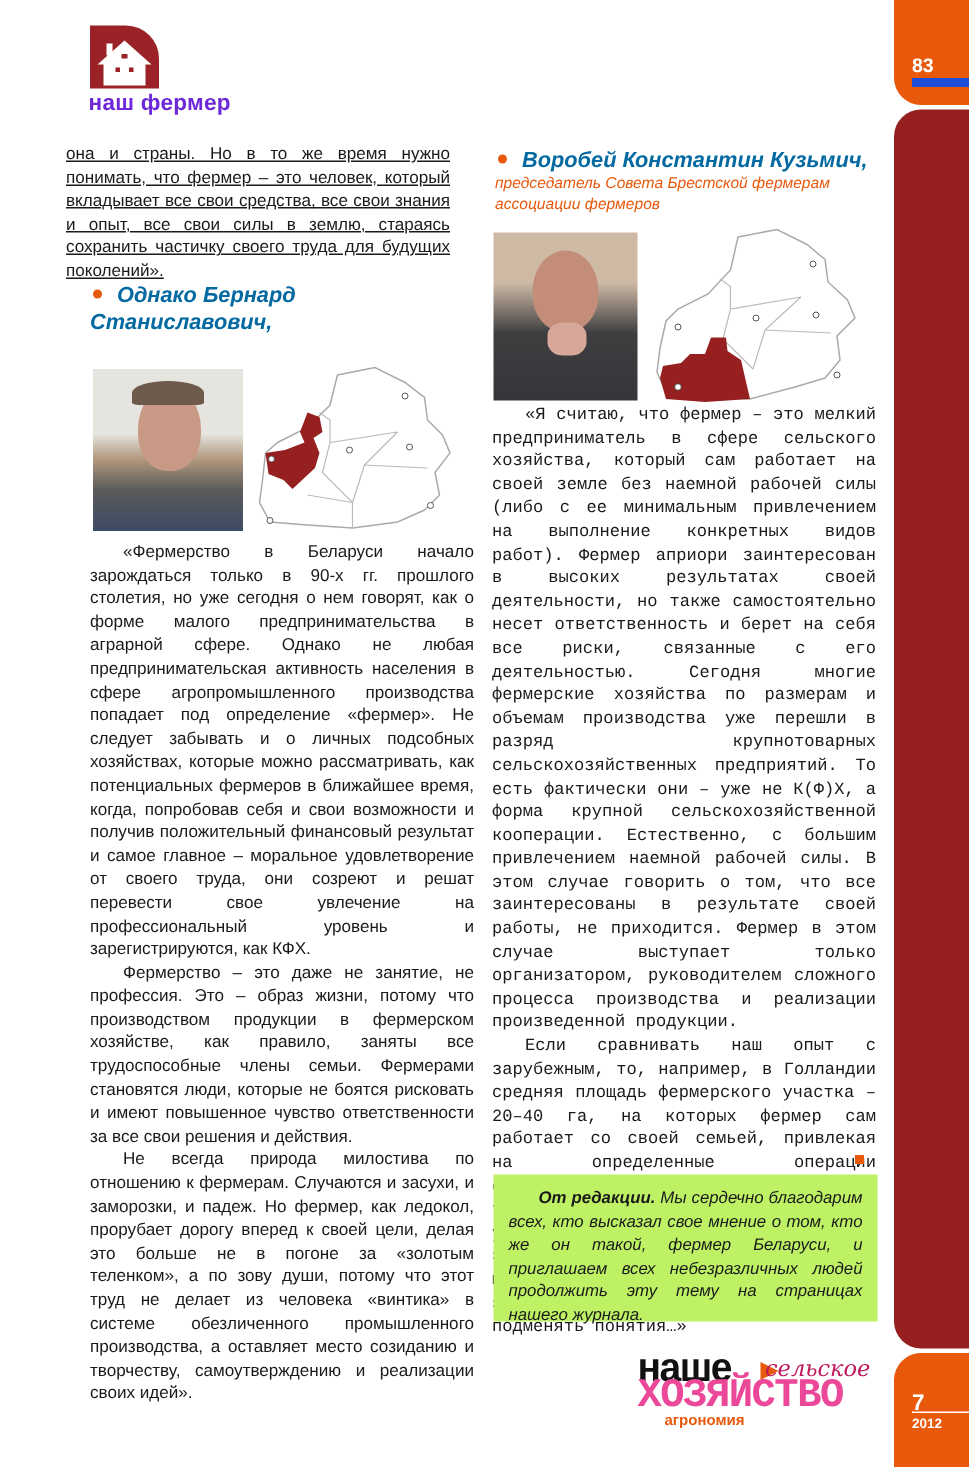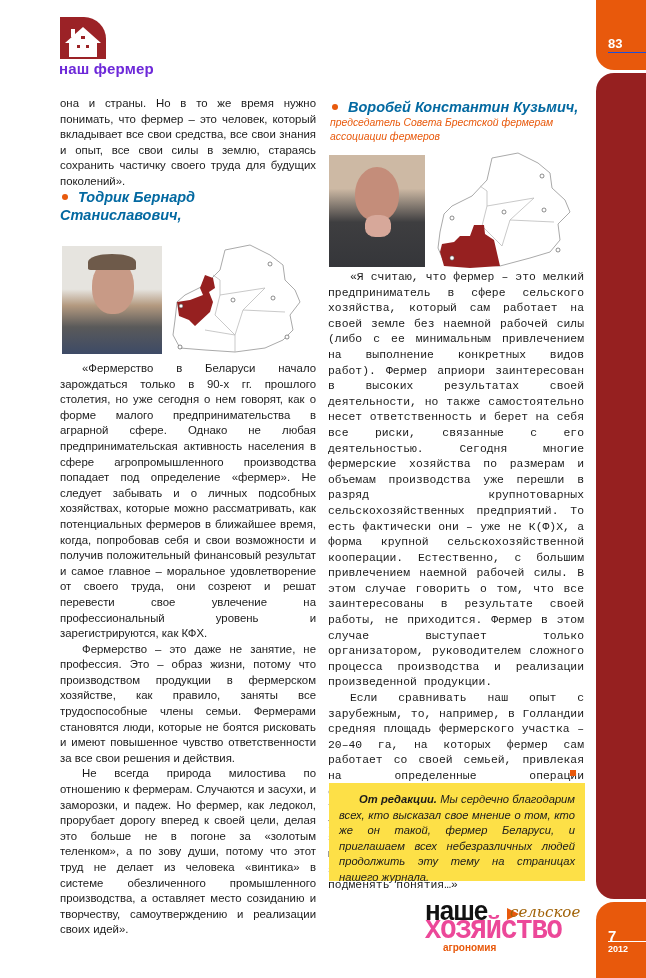--- a/index.html
+++ b/index.html
@@ -5,57 +5,57 @@
   html, body { margin:0; padding:0; }
   body { width:646px; height:978px; position:relative; background:#ffffff; overflow:hidden;
          font-family:"Liberation Sans", sans-serif; color:#1a1a1a; }
   .band-orange-top { position:absolute; left:596px; top:0; width:50px; height:70px; background:#e8590c;
          border-bottom-left-radius:18px; }
   .band-red { position:absolute; left:596px; top:73px; width:50px; height:826px; background:#962020;
          border-top-left-radius:18px; border-bottom-left-radius:18px; }
   .band-orange-bot { position:absolute; left:596px; top:902px; width:50px; height:76px; background:#e8590c;
          border-top-left-radius:18px; }
   .pagenum { position:absolute; left:608px; top:36px; color:#fff; font-weight:bold; font-size:13px;
-         border-bottom:1px solid #1d4ed8; width:38px; padding-bottom:1px; }
+         border-bottom:6px solid #1d4ed8; width:38px; padding-bottom:1px; }
   .issue { position:absolute; left:608px; top:930px; color:#fff; font-weight:bold; line-height:11px; }
   .issue .num { font-size:15px; display:block; border-bottom:1px solid #fff; width:38px; }
   .issue .yr { font-size:9px; display:block; margin-top:2px; }
 
   .logo { position:absolute; left:60px; top:17px; width:46px; height:42px; background:#9b2226;
           border-top-right-radius:22px; }
   .logo svg { position:absolute; left:2px; top:6px; }
   .logo-text { position:absolute; left:59px; top:60px; color:#6d28d9; font-weight:bold; font-size:15px; letter-spacing:0.2px; }
 
   .col { position:absolute; font-size:11.4px; line-height:15.6px; text-align:justify; }
   .col p { margin:0; }
   .col p.indent { text-indent:22px; }
-  #col-left { left:60px; width:256px; }
+  #col-left { left:44px; width:256px;text-decoration:underline; }
 
   .name-line { color:#0369a1; font-weight:bold; font-style:italic; font-size:14.5px; line-height:18px; }
   .name-line .dot { display:inline-block; width:6px; height:6px; border-radius:50%; background:#e8590c;
        margin:0 10px 2px 2px; vertical-align:middle; }
   .role { color:#e8590c; font-style:italic; font-size:10.4px; line-height:14px; }
 
   .photo { position:absolute; background:#ccc; overflow:hidden; }
   .map { position:absolute; }
 
-  .editor-box { position:absolute; left:329px; top:783px; width:256px; height:98px; background:#fde047; }
+  .editor-box { position:absolute; left:329px; top:783px; width:256px; height:98px; background:#bef264; }
   .editor-box p { margin:9px 10px 0 10px; font-style:italic; font-size:11.2px; line-height:15.6px;
        text-indent:20px; text-align:justify; }
   .editor-box b { font-weight:bold; }
 
   .end-square { position:absolute; left:570px; top:770px; width:6px; height:6px; background:#e8590c; }
 
   .mast { position:absolute; left:425px; top:900px; }
   .mast .l1 { position:absolute; left:0; top:0; font-family:"Liberation Sans", sans-serif; font-weight:bold;
        font-size:26px; letter-spacing:-1px; color:#111; line-height:22px; transform:scaleY(1.05); }
   .mast .l2 { position:absolute; left:0; top:20px; font-family:Liberation Mono, monospace; font-weight:bold;
        font-size:27px; letter-spacing:-1px; color:#ec4899; line-height:22px; }
   .mast .script { position:absolute; left:85px; top:3px; font-family:"DejaVu Serif", serif; font-style:italic;
-       color:#a16207; font-size:15px; }
+       color:#be185d; font-size:15px; }
   .mast .sub { position:absolute; left:18px; top:42px; color:#e8590c; font-weight:bold; font-size:10px; }
   .mast .tri { position:absolute; left:82px; top:8px; width:0; height:0; border-left:12px solid #e8590c;
        border-top:6px solid transparent; border-bottom:6px solid transparent; }
 </style>
 </head>
 <body>
 
 <div class="band-orange-top"></div>
 <div class="pagenum">83</div>
 <div class="band-red"></div>
@@ -74,21 +74,21 @@
     <rect x="19" y="13" width="4" height="3" fill="#9b2226"></rect>
   </svg>
 </div>
 <div class="logo-text">наш фермер</div>
 
 <div class="col" id="col-left" style="top:96px;">
   <p>она и страны. Но в то же время нужно понимать, что фермер – это человек, который вкладывает все свои средства, все свои знания и опыт, все свои силы в землю, стараясь сохранить частичку своего труда для будущих поколений».</p>
 </div>
 
 <div class="col" style="left:60px; top:188px; width:260px; text-align:left;">
-  <div class="name-line"><span class="dot"></span><span>Тодрик Бернард Станиславович,</span></div>
+  <div class="name-line"><span class="dot"></span><span>Однако Бернард Станиславович,</span></div>
 </div>
 
 <div class="photo" style="left:62px; top:246px; width:100px; height:108px; background:linear-gradient(180deg,#e6e4df 0%,#e6e4df 40%,#b49a80 55%,#5a5a5a 75%,#3d4a66 100%);">
   <div style="position:absolute; left:30px; top:12px; width:42px; height:56px; border-radius:50% 50% 45% 45%; background:#c89a86;"></div>
   <div style="position:absolute; left:26px; top:8px; width:48px; height:16px; border-radius:50% 50% 10% 10%; background:#6e5a4a;"></div>
 </div>
 
 <svg class="map" style="left:165px; top:240px;" width="150" height="120" viewBox="0 0 150 120">
   <path d="M60,10 L85,5 L105,15 L118,25 L120,40 L130,50 L135,62 L125,75 L128,90 L118,100 L100,108 L70,112 L40,110 L15,108 L8,95 L10,80 L12,62 L20,55 L40,45 L55,30 Z" fill="#ffffff" stroke="#aaaaaa" stroke-width="1"></path>
   <path d="M48,35 L55,40 L55,55 L100,48 M55,55 L50,75 L70,95 L70,112 M100,48 L78,70 L120,72 M78,70 L70,95 M70,95 L40,90" fill="none" stroke="#bbbbbb" stroke-width="0.8"></path>

